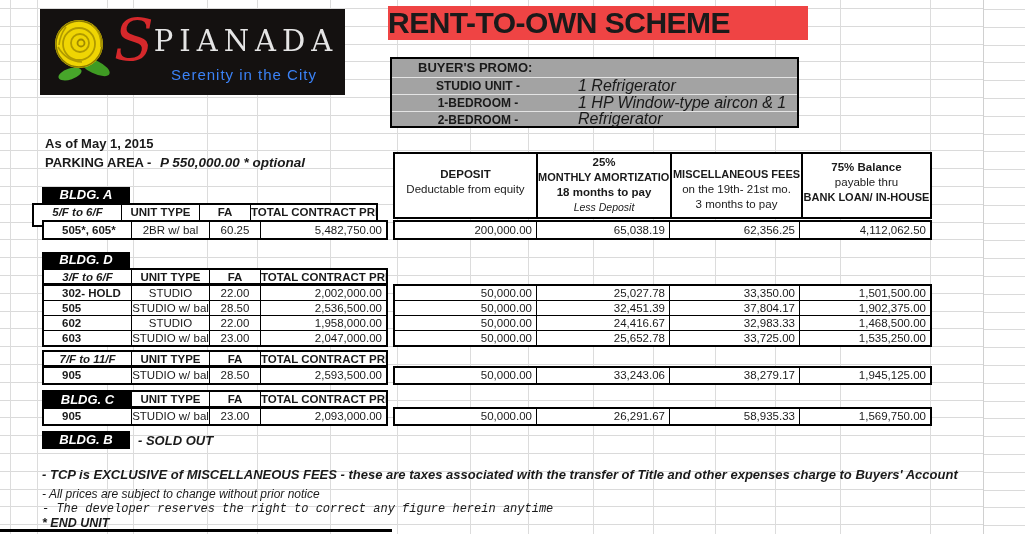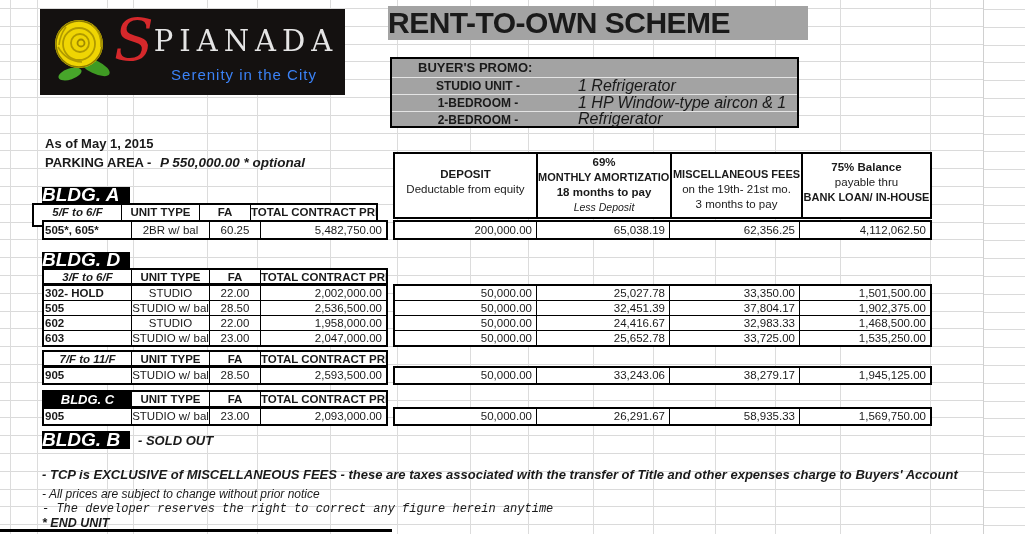--- a/index.html
+++ b/index.html
@@ -19,21 +19,21 @@
   #logo{left:40px;top:9px;width:305px;height:86px;background:#141110;}
   #logo .rose{position:absolute;left:12px;top:8px;}
   #logo .brand{position:absolute;left:74px;top:2px;white-space:nowrap;}
   #logo .s{font-family:"DejaVu Serif",serif;font-style:italic;font-size:58px;line-height:58px;color:#d5282b;}
   #logo .rest{font-family:"DejaVu Serif",serif;font-size:29px;letter-spacing:6px;color:#e5e5e5;
               position:relative;top:-9px;}
   #logo .tagline{position:absolute;left:104px;top:57px;width:200px;text-align:center;
               font-family:Liberation Sans, sans-serif;font-size:15px;letter-spacing:1px;color:#3b82f6;}
 
   
-  #title{left:388px;top:6px;width:420px;font-size:30px;font-weight:800;letter-spacing:-0.5px;background:#a3a3a3;}
+  #title{left:388px;top:6px;width:420px;font-size:30px;font-weight:800;letter-spacing:-0.5px;background:#ef4444;}
 
   
   #promo{left:390px;top:57px;width:409px;height:71px;border:2px solid #000;box-sizing:border-box;background:#a3a3a3;}
   #promo .ph-row{height:18px;line-height:18px;font-weight:700;font-size:13px;padding-left:26px;}
   #promo .p-item{display:flex;height:16px;line-height:16px;border-top:1px solid #e4e4e4;}
   #promo .p-label{width:172px;text-align:center;font-weight:700;font-size:12px;}
   #promo .p-value{flex:1;font-style:italic;font-size:16px;padding-left:14px;}
 
   
   #asof{left:45px;top:136px;font-size:13px;font-weight:700;}
@@ -48,43 +48,43 @@
   .phcol div{line-height:15px;white-space:nowrap;}
   .phcol .b{font-weight:700;}
   .phcol .sm{font-size:11px;}
   .phcol .it{font-style:italic;font-size:10.5px;}
   .pc0{width:143px;padding-top:13px;}
   .pc1{width:134px;padding-top:1px;}
   .pc2{width:131px;padding-top:13px;}
   .pc3{padding-top:6px;}
 
   
-  .bldg-label{width:88px;height:16px;line-height:16px;background:#000;color:#fff;text-align:left;
-              font-weight:700;font-style:italic;font-size:19px;}
+  .bldg-label{width:88px;height:16px;line-height:16px;background:#000;color:#fff;text-align:center;
+              font-weight:700;font-style:italic;font-size:13px;}
 
   
   .hdr-row{display:flex;border:2px solid #000;box-sizing:border-box;width:346px;height:19px;background:#fff;}
   .hc{box-sizing:border-box;border-right:1px solid #000;text-align:center;font-weight:700;font-size:11.5px;
       line-height:15px;overflow:hidden;white-space:nowrap;}
   .hc:last-child{border-right:none;flex:1;}
   .hc.floors{width:88px;font-style:italic;}
   .hc.black{width:88px;background:#000;color:#fff;font-style:italic;font-size:13px;}
   .hc.ut{width:78px;}
   .hc.fa{width:51px;}
 
   
   .tbl{border:2px solid #000;box-sizing:border-box;background:#fff;}
   .tbl.lrows{width:346px;}
   .tbl.rrows{width:539px;}
   .trow{display:flex;height:var(--rh,15px);}
   .trow + .trow{border-top:1px solid #000;}
   .tcell{box-sizing:border-box;border-right:1px solid #000;font-size:11.5px;line-height:var(--rh,15px);
          overflow:hidden;white-space:nowrap;}
   .tcell:last-child{border-right:none;flex:1;}
-  .lrows .c0{width:88px;font-weight:700;padding-left:1px;}
+  .lrows .c0{width:88px;font-weight:700;padding-left:18px;}
   .lrows .c1{width:78px;text-align:center;}
   .lrows .c2{width:51px;text-align:center;}
   .lrows .c3{text-align:right;padding-right:4px;}
   .rrows .c0{width:142px;text-align:right;padding-right:4px;}
   .rrows .c1{width:133px;text-align:right;padding-right:4px;}
   .rrows .c2{width:130px;text-align:right;padding-right:4px;}
   .rrows .c3{text-align:right;padding-right:4px;}
 
   #soldout{left:138px;top:433px;font-weight:700;font-style:italic;font-size:13px;}
 
@@ -160,21 +160,21 @@
     <span>PARKING AREA -</span>
     <span class="pv">P 550,000.00 * optional</span>
   </div>
 
   <div id="payhdr" class="abs">
     <div class="phcol pc0">
       <div class="b">DEPOSIT</div>
       <div>Deductable from equity</div>
     </div>
     <div class="phcol pc1">
-      <div class="b">69%</div>
+      <div class="b">25%</div>
       <div class="b sm">MONTHLY AMORTIZATION</div>
       <div class="b">18 months to pay</div>
       <div class="it">Less Deposit</div>
     </div>
     <div class="phcol pc2">
       <div class="b sm">MISCELLANEOUS FEES</div>
       <div>on the 19th- 21st mo.</div>
       <div>3 months to pay</div>
     </div>
     <div class="phcol pc3">

